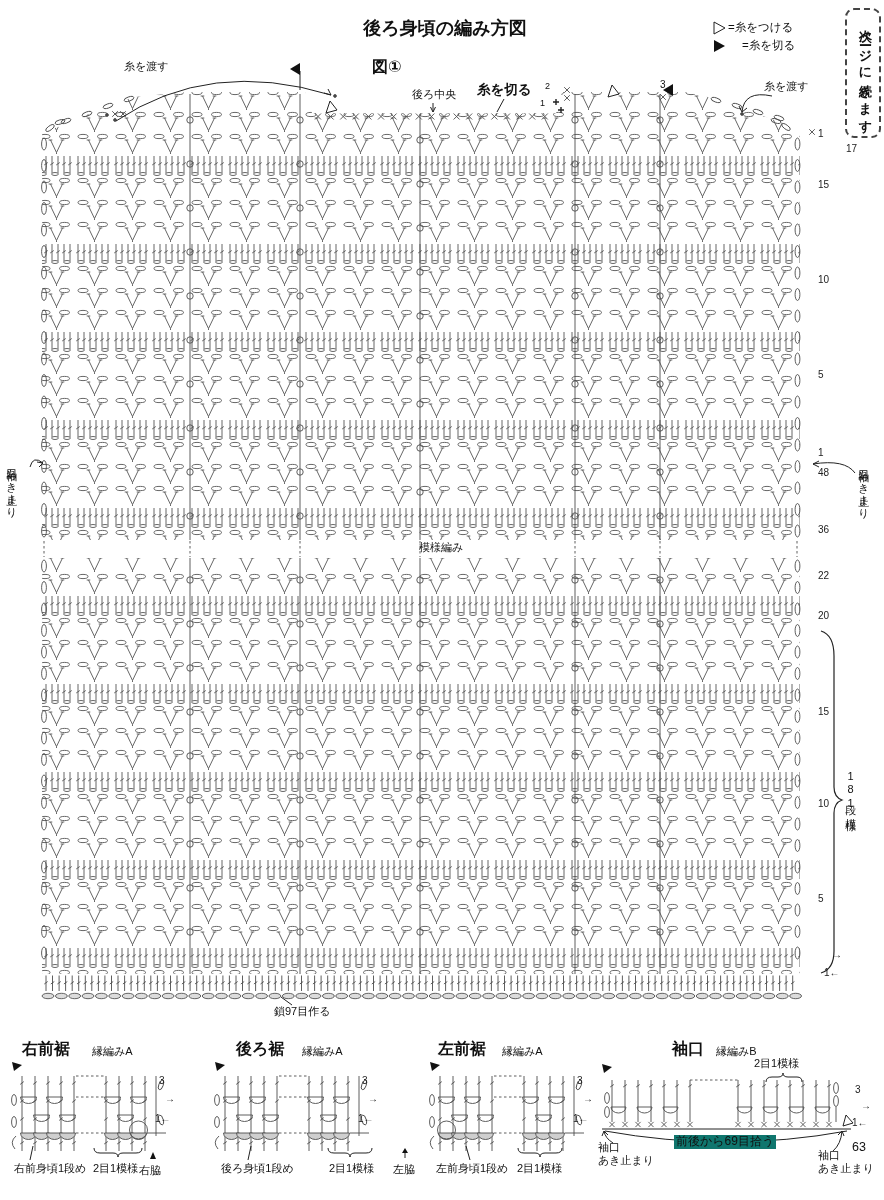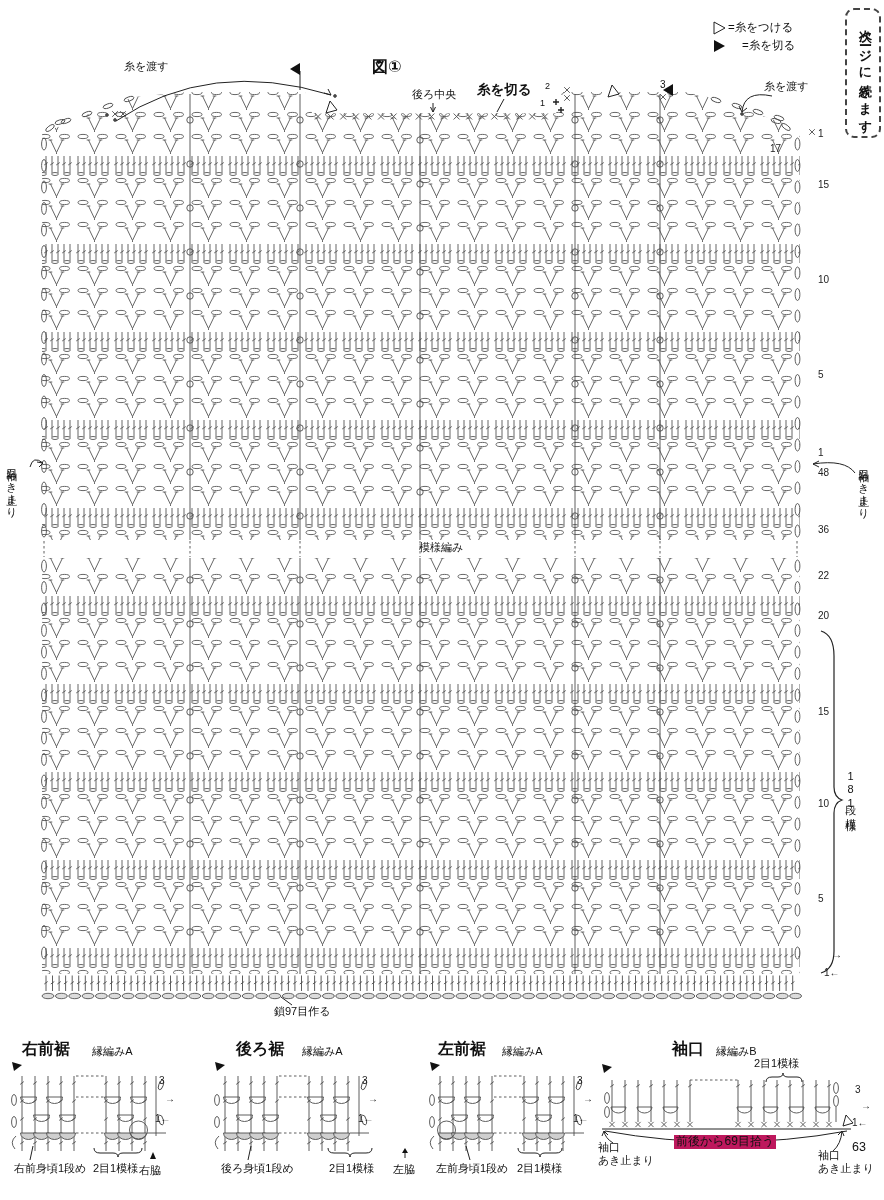--- a/index.html
+++ b/index.html
@@ -914,20 +914,21 @@
           <path d="M215 1062 L225 1065 L217 1071 Z" fill="#111"></path>
           <path d="M430 1062 L440 1065 L432 1071 Z" fill="#111"></path>
           <path d="M150 1159 L156 1159 L153 1152 Z" fill="#111"></path>
           <path d="M402 1153 L408 1153 L405 1148 Z" fill="#111"></path>
           <path d="M602 1064 L612 1067 L604 1073 Z" fill="#111"></path>
           <path d="M843 1126 L853 1123 L846 1115 Z" fill="#fff" stroke="#222" stroke-width="1"></path>
         </g>
       </g>
   </svg>
 
+  <div class="lbl bold" style="left:290px;top:18px;width:310px;text-align:center;font-size:18px;">後ろ身頃の編み方図</div>
   <div class="lbl bold" style="left:372px;top:58px;font-size:16px;">図①</div>
   <div class="lbl" style="left:728px;top:21px;font-size:11.5px;">=糸をつける</div>
   <div class="lbl" style="left:742px;top:39px;font-size:11.5px;">=糸を切る</div>
   <div class="continues v">次ページに続きます</div>
 
   <div class="lbl" style="left:124px;top:60px;font-size:11px;">糸を渡す</div>
   <div class="lbl" style="left:764px;top:80px;font-size:11px;">糸を渡す</div>
   <div class="lbl" style="left:412px;top:88px;font-size:11px;">後ろ中央</div>
   <div class="lbl bold" style="left:477px;top:82px;font-size:13.5px;">糸を切る</div>
   <div class="lbl" style="left:419px;top:541px;font-size:11px;">模様編み</div>
@@ -952,27 +953,27 @@
   <div class="lbl" style="left:14px;top:1162px;font-size:11px;">右前身頃1段め</div>
   <div class="lbl" style="left:93px;top:1162px;font-size:11px;">2目1模様</div>
   <div class="lbl" style="left:139px;top:1164px;font-size:11px;">右脇</div>
   <div class="lbl" style="left:221px;top:1162px;font-size:11px;">後ろ身頃1段め</div>
   <div class="lbl" style="left:329px;top:1162px;font-size:11px;">2目1模様</div>
   <div class="lbl" style="left:393px;top:1163px;font-size:11px;">左脇</div>
   <div class="lbl" style="left:436px;top:1162px;font-size:11px;">左前身頃1段め</div>
   <div class="lbl" style="left:517px;top:1162px;font-size:11px;">2目1模様</div>
   <div class="lbl pre" style="left:598px;top:1141px;font-size:11px;">袖口
 あき止まり</div>
-  <div class="lbl" style="left:674px;top:1135px;font-size:12px;background:#be185d;padding:0 2px;">前後から69目拾う</div>
+  <div class="lbl" style="left:674px;top:1135px;font-size:12px;background:#0f766e;padding:0 2px;">前後から69目拾う</div>
   <div class="lbl pre" style="left:818px;top:1149px;font-size:11px;">袖口
 あき止まり</div>
 
   <div class="lbl" style="left:852px;top:1124px;font-size:12.5px;margin-top:16px;">63</div>
 <span class="num" style="left: 818px; top: 128px;">1</span>
-    <span class="num" style="left: 770px; top: 143px;">17</span>
+    <span class="num" style="left: 846px; top: 143px;">17</span>
     <span class="num" style="left: 818px; top: 179px;">15</span>
     <span class="num" style="left: 818px; top: 274px;">10</span>
     <span class="num" style="left: 818px; top: 369px;">5</span>
     <span class="num" style="left: 818px; top: 447px;">1</span>
     <span class="num" style="left: 818px; top: 467px;">48</span>
     <span class="num" style="left: 818px; top: 524px;">36</span>
     <span class="num" style="left: 818px; top: 570px;">22</span>
     <span class="num" style="left: 818px; top: 610px;">20</span>
     <span class="num" style="left: 818px; top: 706px;">15</span>
     <span class="num" style="left: 818px; top: 798px;">10</span>

